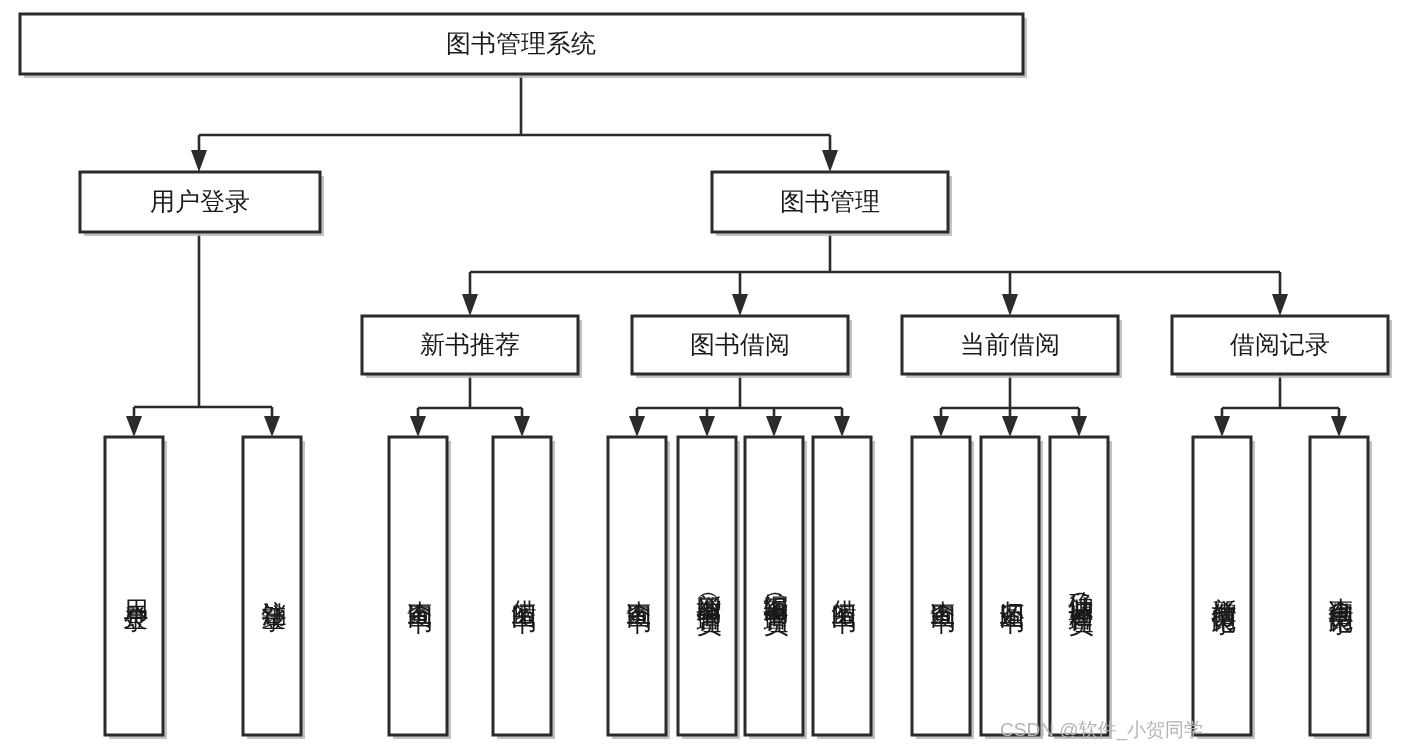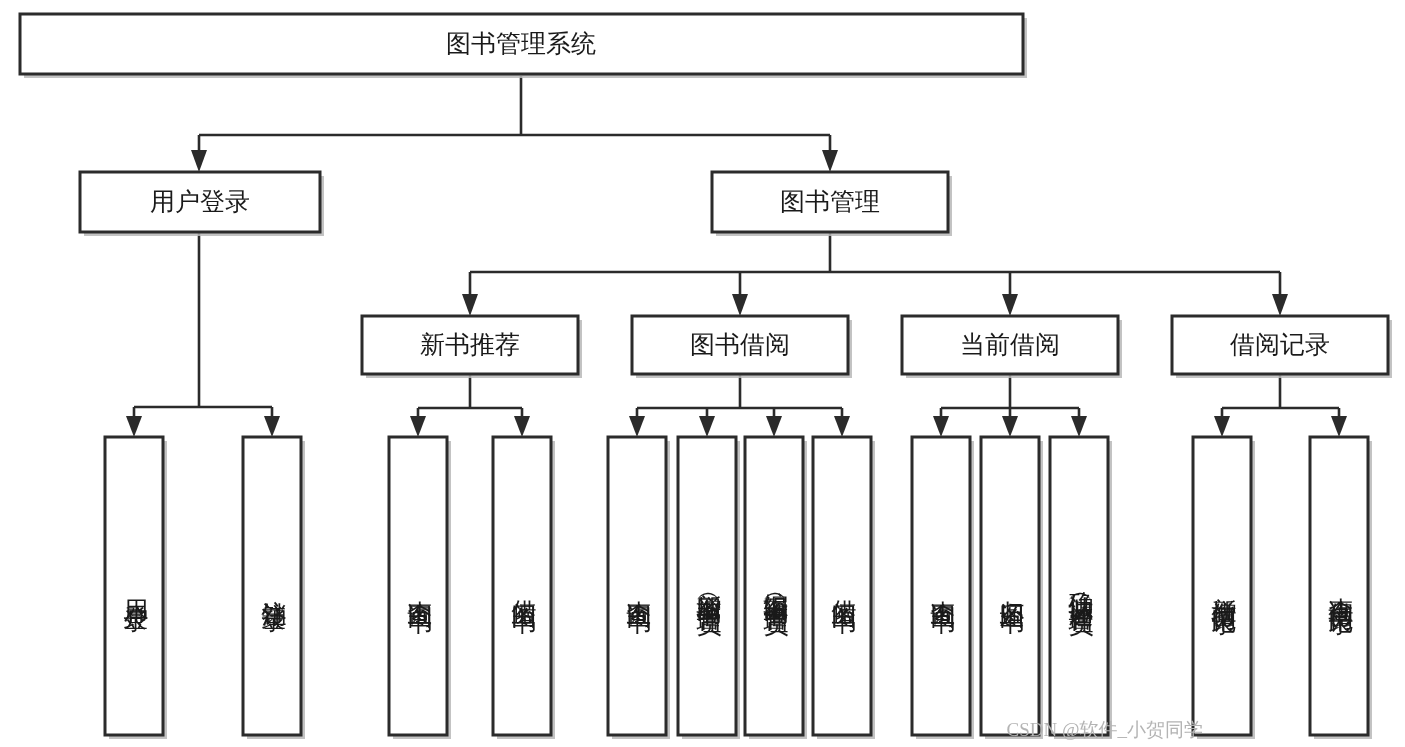--- a/index.html
+++ b/index.html
@@ -56,21 +56,21 @@
   .label-v {
     font-size: 25px;
     writing-mode: vertical-rl;
     text-orientation: upright;
     letter-spacing: 3px;
   }
   .watermark {
     position: absolute;
     right: 8px;
     bottom: 4px;
-    font-family: Liberation Serif, serif;
+    font-family: Liberation Sans, sans-serif;
     font-size: 19px;
     color: #b4b4b4;
     white-space: nowrap;
     user-select: none;
   }
 </style>
 </head>
 <body>
 
 <div id="diagram-root">

